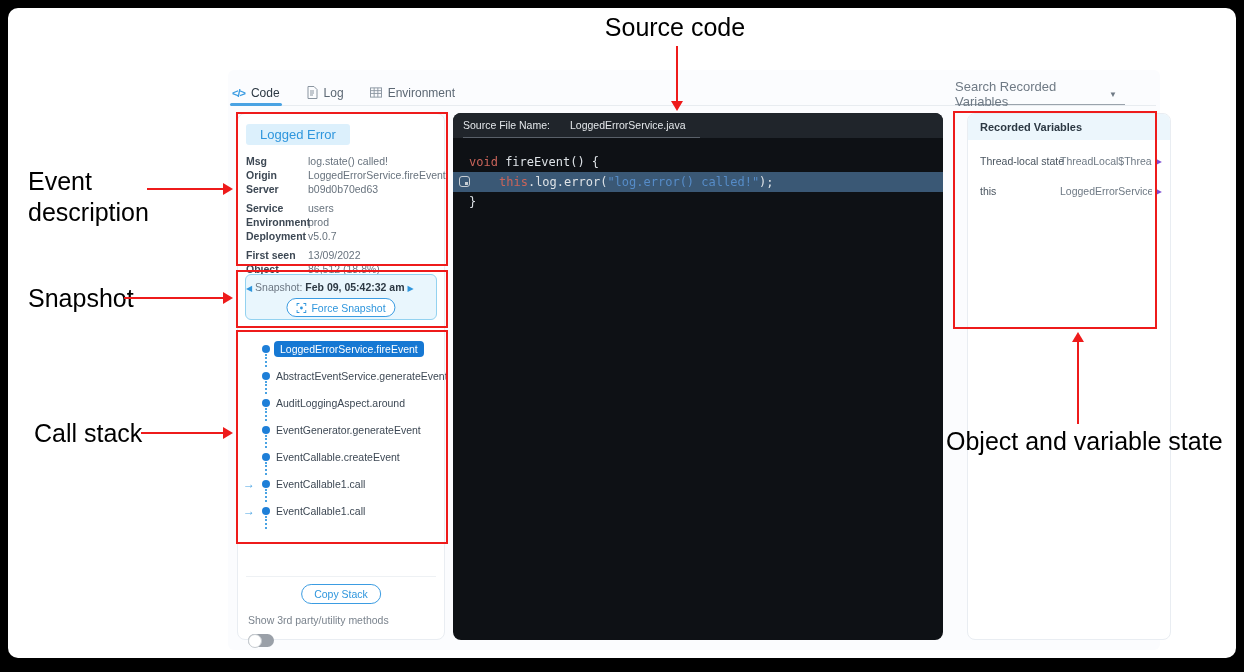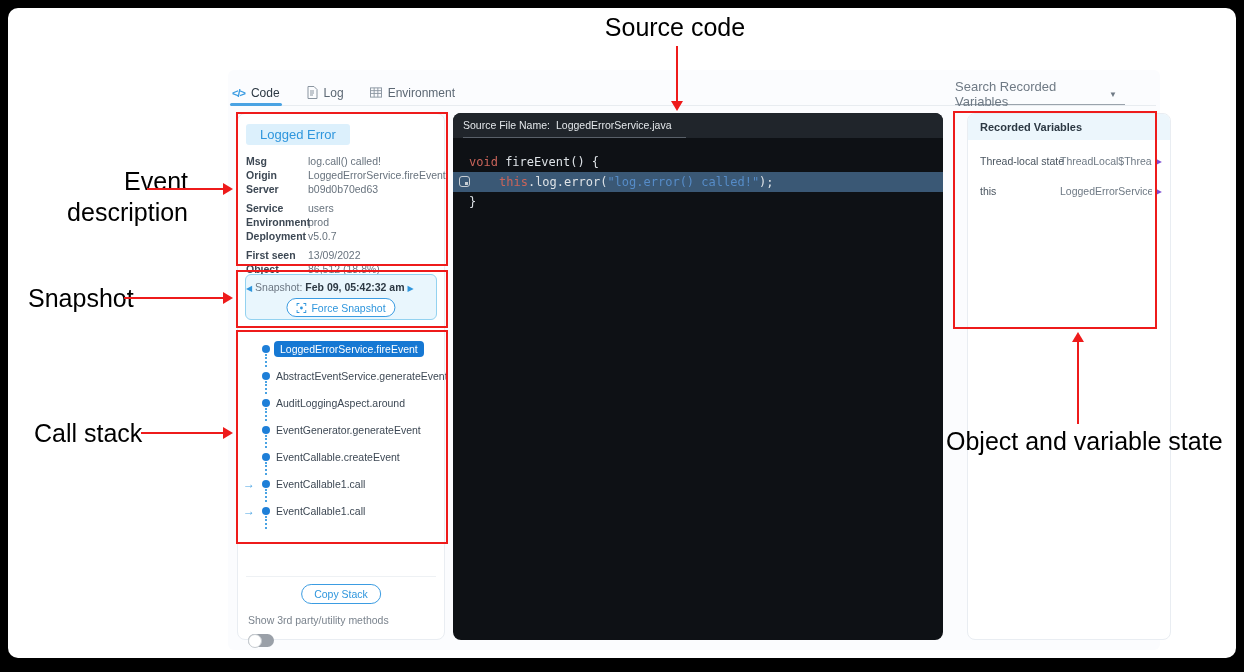--- a/index.html
+++ b/index.html
@@ -45,38 +45,38 @@
   .stack-connector{position:absolute;left:27px;width:0;height:13px;border-left:2px dotted #4aa3e3;}
   .left-sep{position:absolute;left:8px;right:8px;top:462px;border-top:1px solid #eef1f4;}
   .copy-btn{position:absolute;left:50%;transform:translateX(-50%);top:470px;background:#fff;border:1px solid #3b9ce2;color:#2f96dd;border-radius:12px;font-size:10.5px;padding:3px 12px;cursor:pointer;white-space:nowrap;}
   .toggle-row{position:absolute;left:10px;top:500px;display:flex;align-items:flex-start;gap:8px;flex-direction:column;}
   .toggle-label{font-size:10.5px;color:#7a838d;white-space:nowrap;}
   .toggle{width:26px;height:13px;background:#9aa0a8;border-radius:7px;position:relative;cursor:pointer;}
   .toggle .knob{position:absolute;left:0px;top:-0.5px;width:14px;height:14px;border-radius:50%;background:#fff;border:1px solid #c6cbd0;box-sizing:border-box;}
   
   .editor{position:absolute;left:453px;top:113px;width:490px;height:527px;background:#0e1115;border-radius:8px;font-family:"DejaVu Sans Mono", monospace;}
   .editor-header{height:25px;background:#20252b;border-radius:8px 8px 0 0;display:flex;align-items:center;}
-  .editor-header-inner{margin-left:10px;font-size:10.5px;color:#e3e7ea;border-bottom:1px solid #596069;height:24px;display:flex;align-items:center;gap:6px;padding-right:14px;font-family:"Liberation Sans",sans-serif;}
+  .editor-header-inner{margin-left:10px;font-size:10.5px;color:#e3e7ea;border-bottom:1px solid #596069;height:24px;display:flex;align-items:center;gap:20px;padding-right:14px;font-family:"Liberation Sans",sans-serif;}
   .code{padding-top:14px;font-size:12px;}
   .code-line{height:20px;line-height:20px;color:#dde2e6;padding-left:16px;white-space:pre;}
   .code-line.hl{background:#3a5875;position:relative;padding-left:46px;}
   .kw{color:#c9645a;}
   .str{color:#568cc8;}
   .gutter-icon{position:absolute;left:6px;top:4px;width:11px;height:11px;border:1.5px solid #c7ced4;border-radius:3px;box-sizing:border-box;}
   .gutter-icon::after{content:"";position:absolute;right:1px;bottom:1px;width:3px;height:3px;background:#c7ced4;}
   
   .right-card{position:absolute;left:950px;top:113px;width:204px;height:527px;background:#fff;border:1px solid #e9edf2;border-radius:8px;box-sizing:border-box;margin-left:17px;}
   .vars-header{height:26px;line-height:26px;background:#ecf6fc;border-radius:7px 7px 0 0;font-size:11px;font-weight:bold;color:#2c3843;padding-left:12px;}
   .var-row{position:absolute;left:0;width:100%;height:22px;display:flex;align-items:center;cursor:default;}
   .var-name{position:absolute;left:12px;font-size:10.5px;color:#49545f;white-space:nowrap;}
   .var-type{position:absolute;left:92px;width:92px;font-size:10.5px;color:#6e7984;white-space:nowrap;overflow:hidden;}
   .var-expand{position:absolute;right:8px;color:#7e4fd1;font-size:8px;cursor:pointer;}
   
   .red-box{position:absolute;border:2px solid #ee1b1b;box-sizing:border-box;pointer-events:none;}
-  .ann-text{position:absolute;color:#000;font-size:25px;line-height:31px;text-align:right;}
+  .ann-text{position:absolute;color:#000;font-size:25px;line-height:31px;}
   .red-line{position:absolute;background:#ee1b1b;}
   .arrow-right{position:absolute;width:0;height:0;border-top:6px solid transparent;border-bottom:6px solid transparent;border-left:10px solid #ee1b1b;}
   .arrow-down{position:absolute;width:0;height:0;border-left:6px solid transparent;border-right:6px solid transparent;border-top:10px solid #ee1b1b;}
   .arrow-up{position:absolute;width:0;height:0;border-left:6px solid transparent;border-right:6px solid transparent;border-bottom:10px solid #ee1b1b;}
 </style>
 </head>
 <body>
 
 <div class="page"></div>
 <div class="app"></div>
@@ -106,21 +106,21 @@
   <span>Search Recorded Variables</span>
   <span class="search-caret">▼</span>
 </div>
 
 <div class="left-card">
   <span class="badge">Logged Error</span>
   <div class="details">
     <div class="detail-group">
       <div class="detail-row">
           <span class="lbl">Msg</span>
-          <span class="val">log.call() called!</span>
+          <span class="val">log.state() called!</span>
         </div>
       <div class="detail-row">
           <span class="lbl">Origin</span>
           <span class="val">LoggedErrorService.fireEvent</span>
         </div>
       <div class="detail-row">
           <span class="lbl">Server</span>
           <span class="val">b09d0b70ed63</span>
         </div>
     </div>

